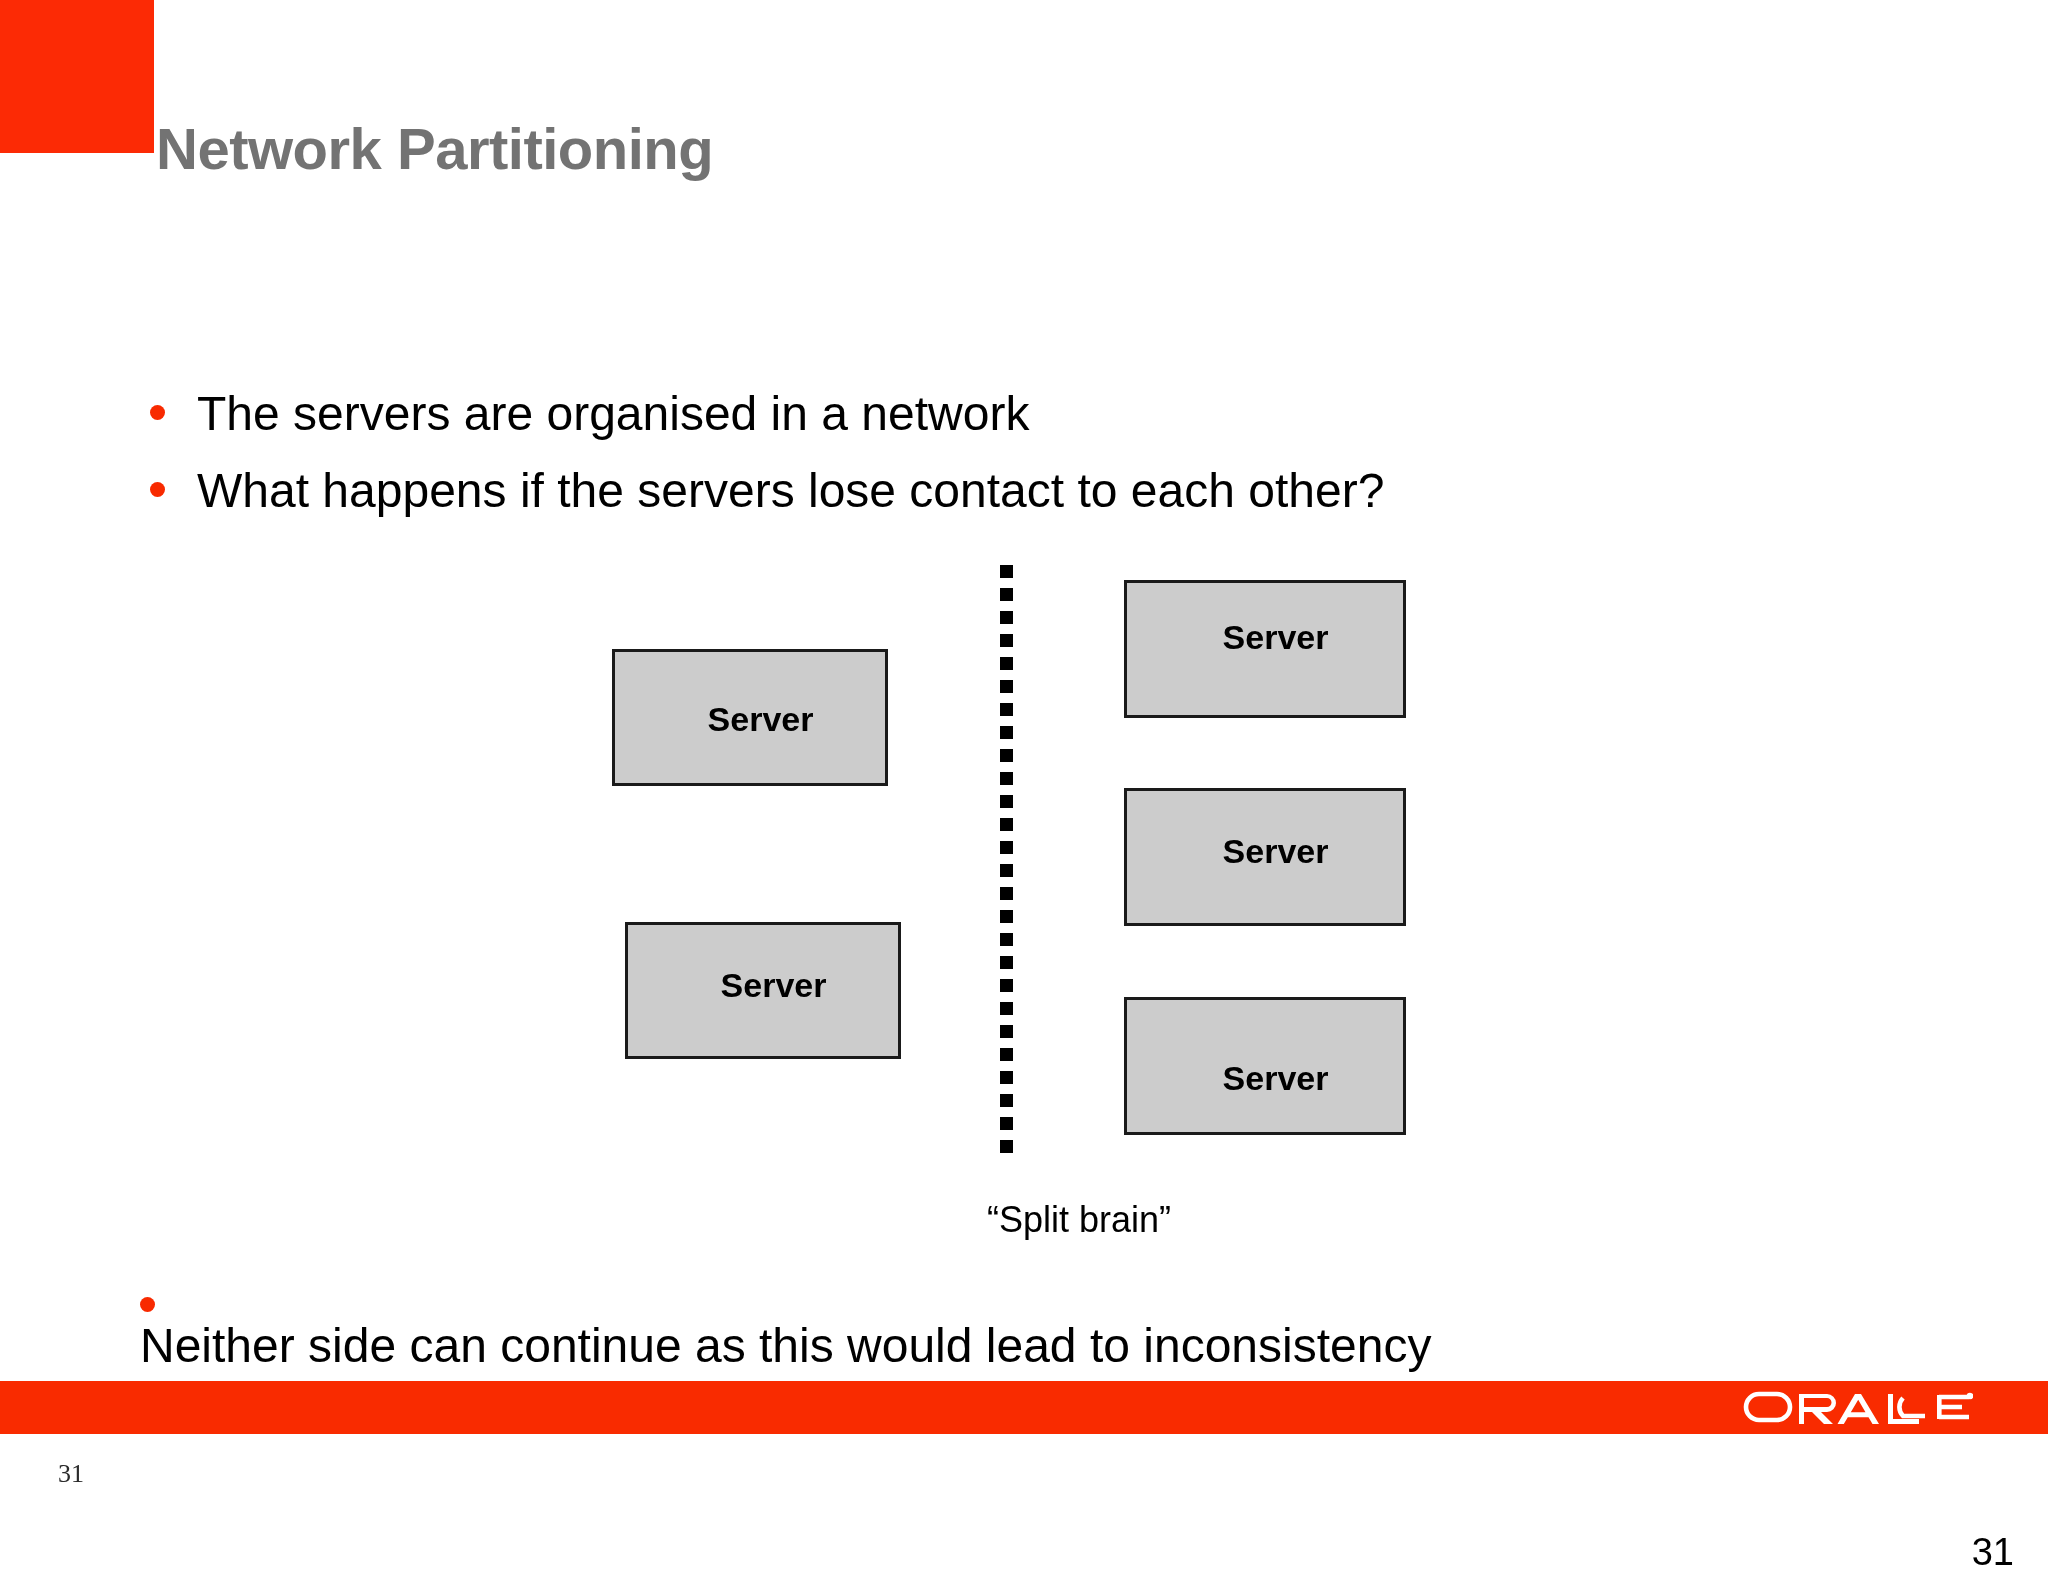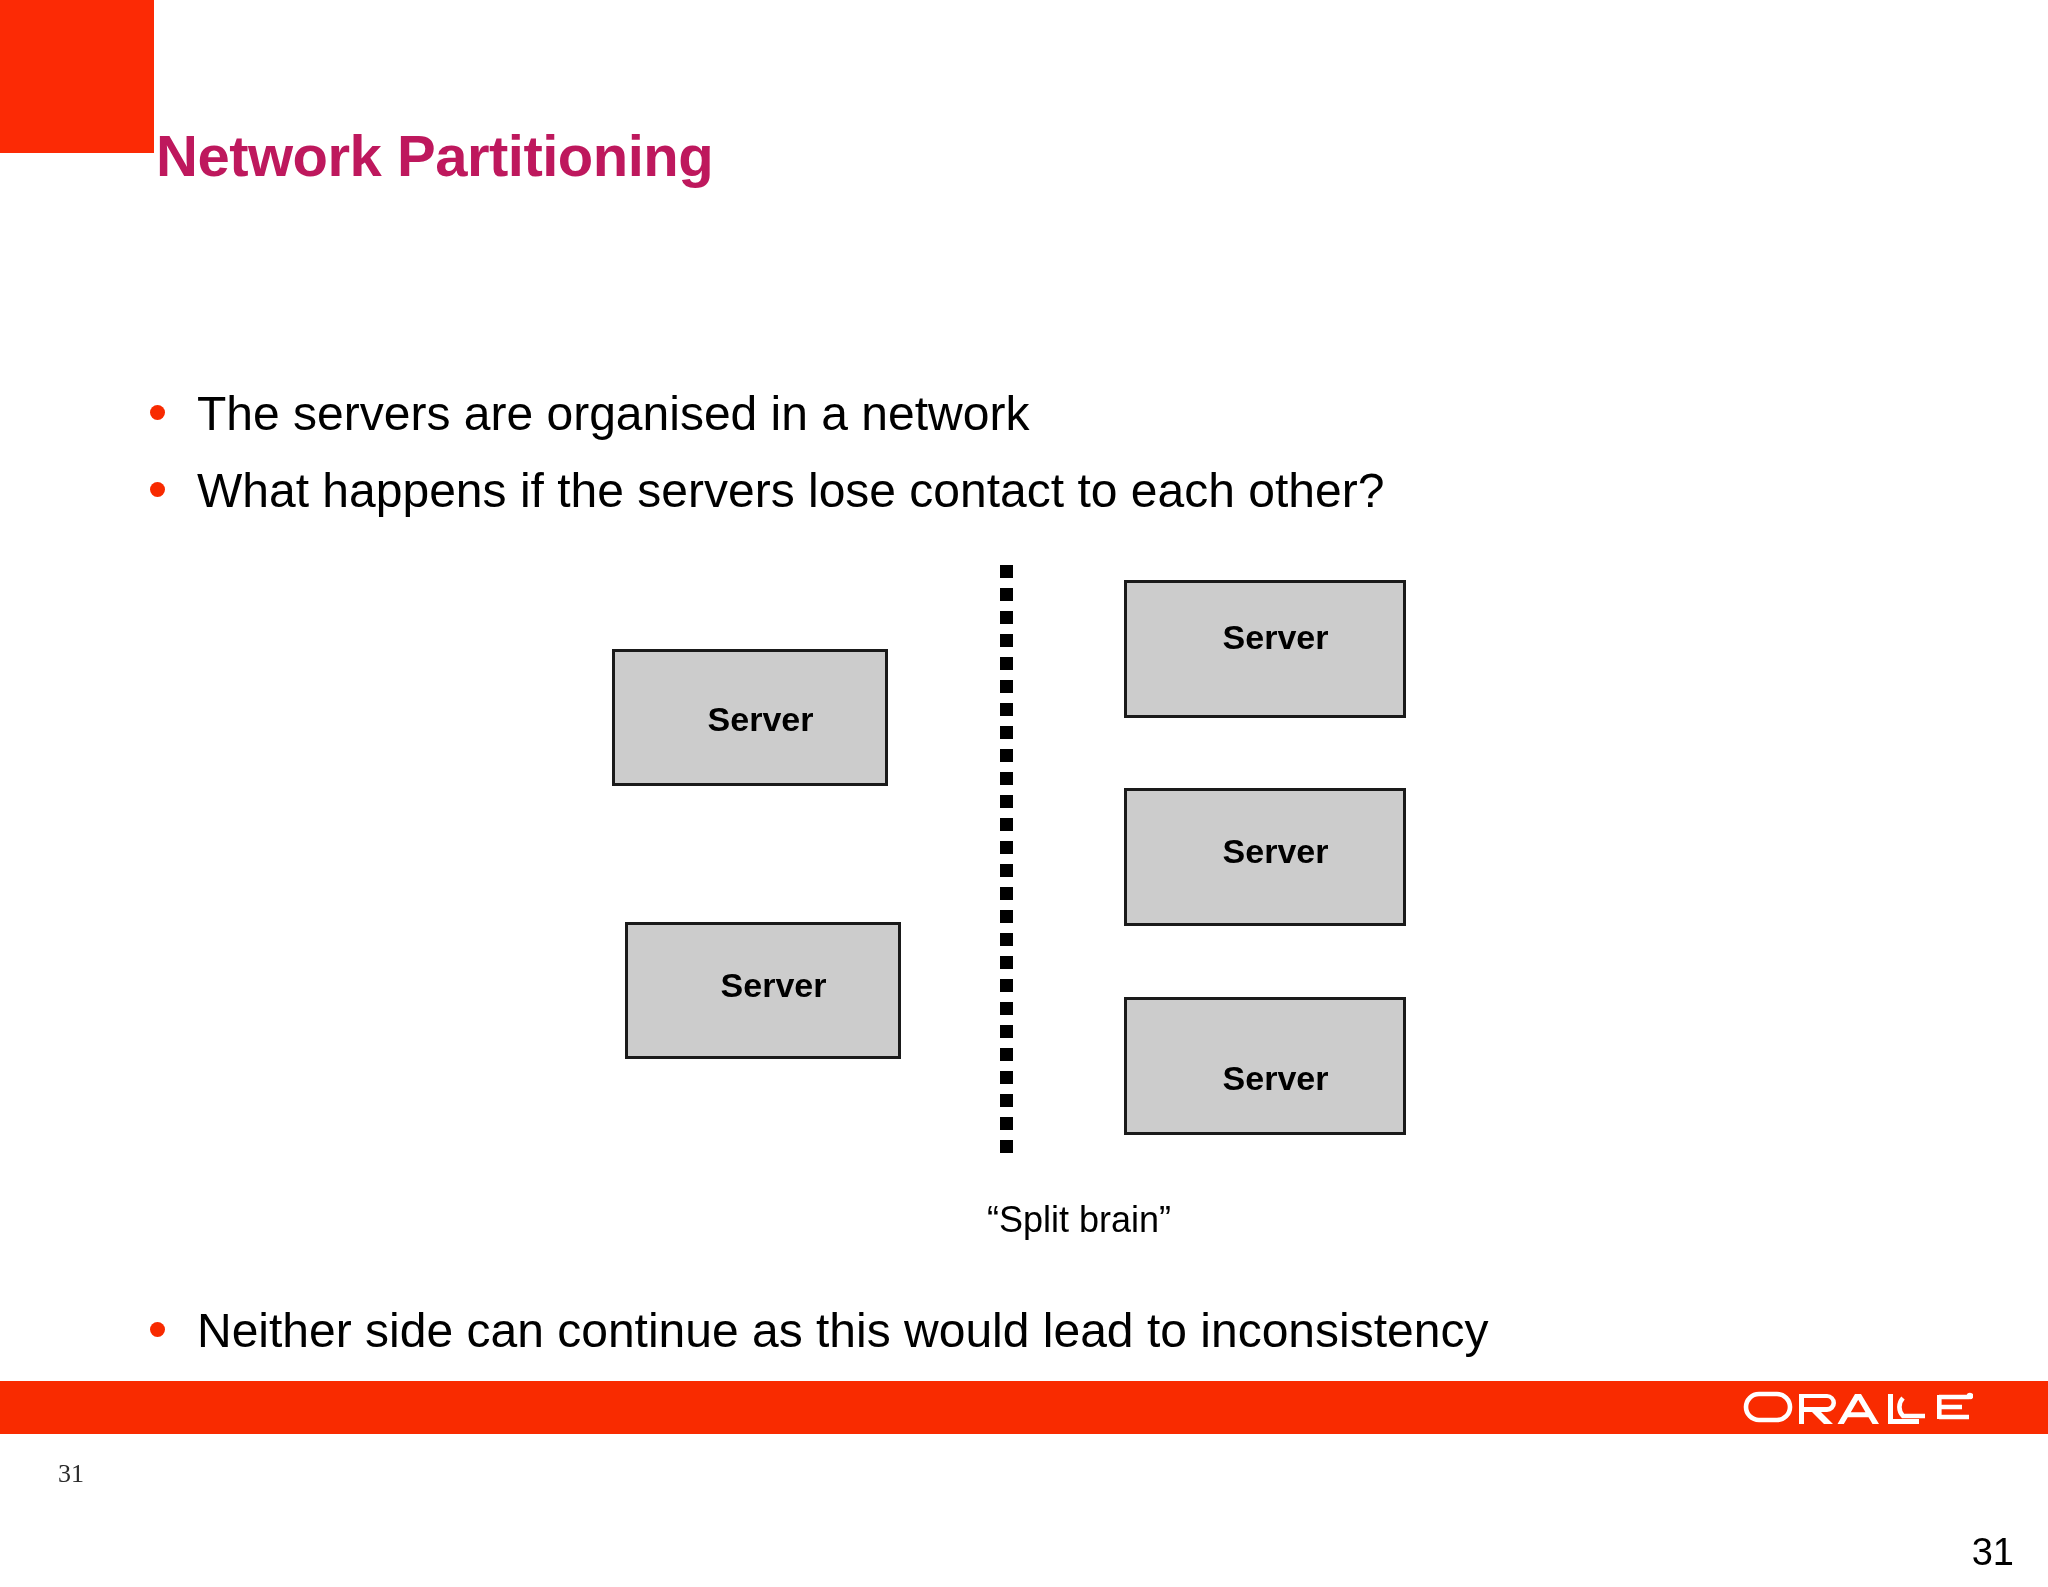--- a/index.html
+++ b/index.html
@@ -29,25 +29,24 @@
     background: #fc2a05;
   }
 
   
   #slide-title {
     position: absolute;
     left: 156px;
     top: 120px;
     font-size: 58px;
     font-weight: bold;
-    color: #be185d;
+    color: #737373;
     letter-spacing: -0.5px;
     white-space: nowrap;
     line-height: 1;
-    margin-top: 7px;
   }
 
   
   .bullet-row {
     position: absolute;
     display: flex;
     align-items: baseline;
     white-space: nowrap;
   }
   .bullet-dot {
@@ -61,21 +60,21 @@
     position: relative;
     top: -10px;
   }
   .bullet-text {
     font-size: 48px;
     color: #000000;
     line-height: 1;
   }
   #bullet-1 { left: 150px; top: 390px; }
   #bullet-2 { left: 150px; top: 467px; }
-  #bullet-3 { left: 150px; top: 1307px; }
+  #bullet-3 { left: 140px; top: 1307px; flex-direction: column; }
 
   
   .server-box {
     position: absolute;
     background: #cccccc;
     border: 3px solid #1a1a1a;
     box-sizing: border-box;
     display: flex;
     align-items: center;
     justify-content: center;

